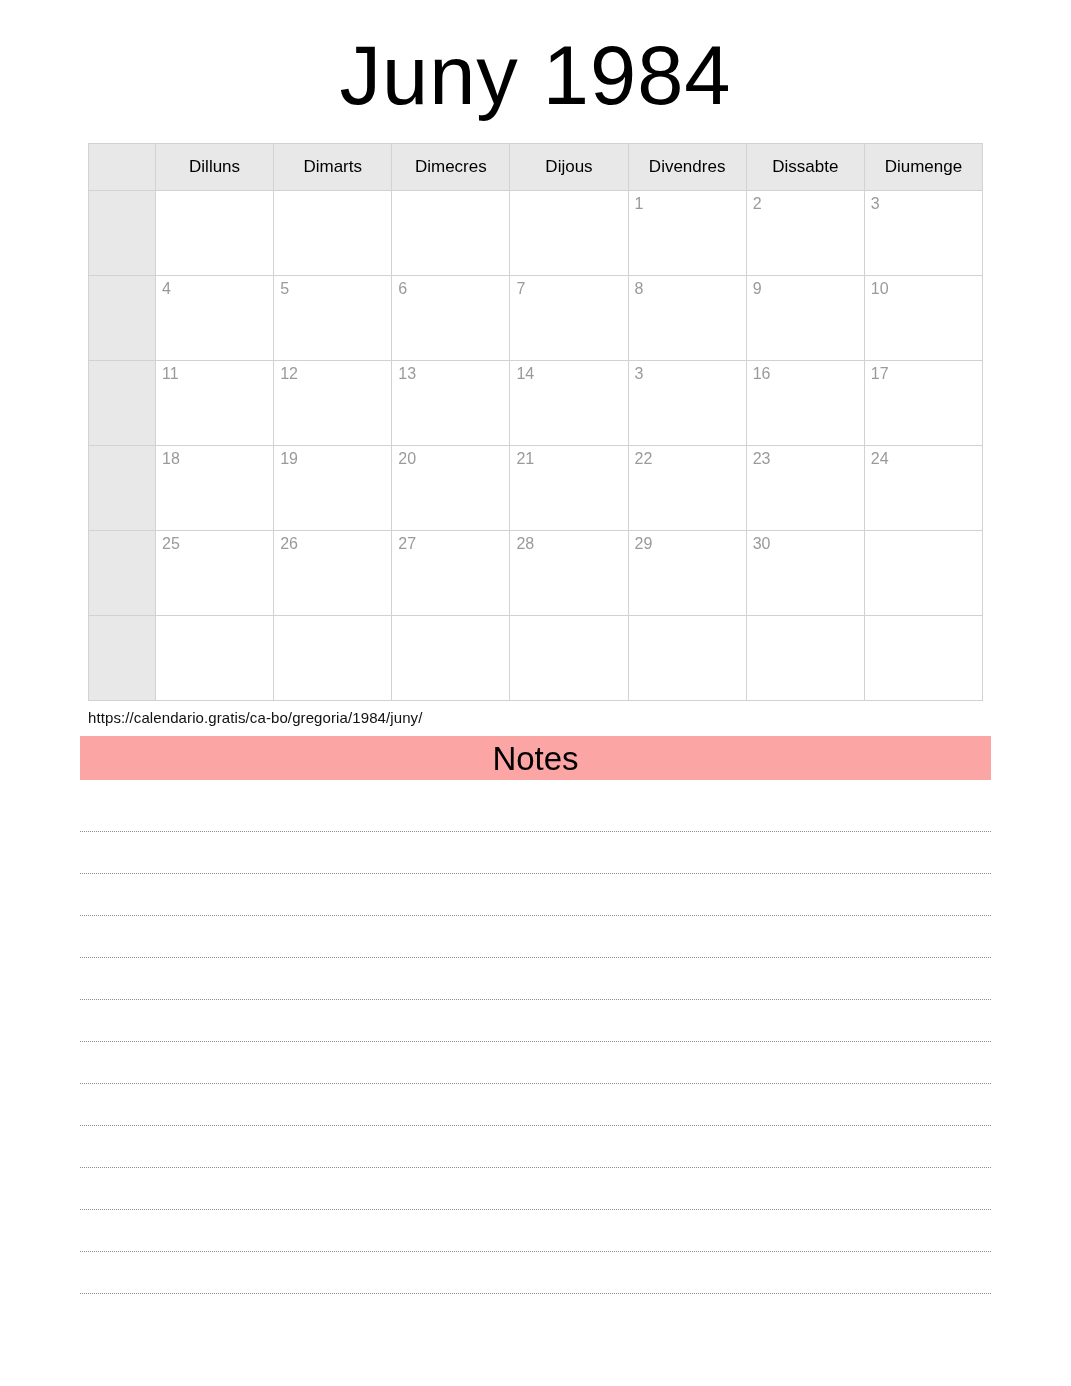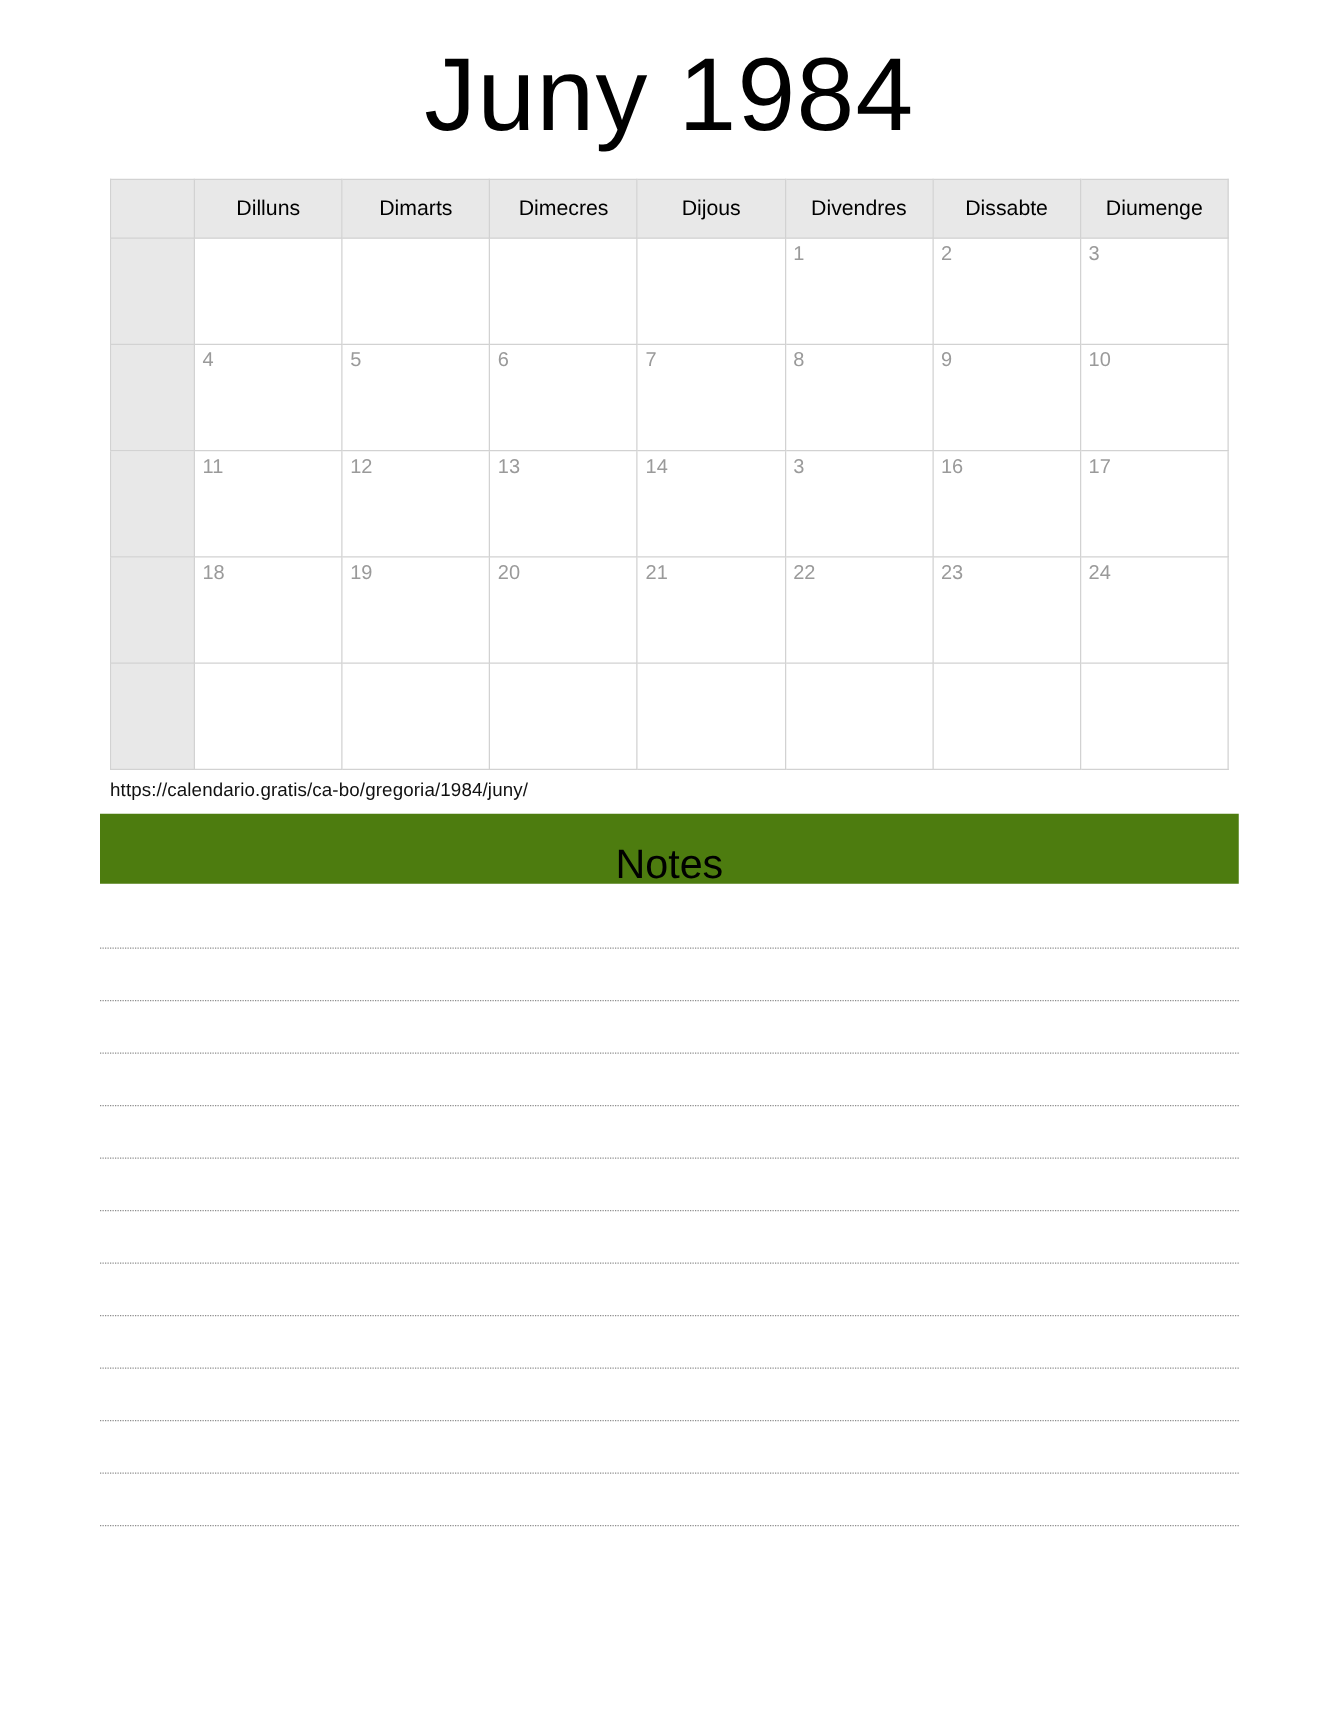--- a/index.html
+++ b/index.html
@@ -77,24 +77,24 @@
     display: block;
   }
   .url {
     margin: 8px 0 0 88px;
     font-size: 15px;
     color: #111;
     letter-spacing: 0.1px;
   }
   .notes-header {
     margin: 10px 80px 0 80px;
-    background: #4d7c0f;
-    height: 56px;
+    background: #fca5a5;
+    height: 44px;
     display: flex;
-    align-items: flex-end;
+    align-items: center;
     justify-content: center;
   }
   .notes-header span {
     font-size: 33px;
     font-weight: 400;
     color: #000;
     line-height: 1;
   }
   .notes-lines {
     margin: 0 80px 0 80px;
@@ -219,20 +219,44 @@
           <td class="daycell">
               <span class="daynum">23</span>
             </td>
           <td class="daycell">
               <span class="daynum">24</span>
             </td>
         </tr>
         <tr>
           <td class="gutter-cell"></td>
           <td class="daycell">
+              <span class="daynum">25</span>
+            </td>
+          <td class="daycell">
+              <span class="daynum">26</span>
+            </td>
+          <td class="daycell">
+              <span class="daynum">27</span>
+            </td>
+          <td class="daycell">
+              <span class="daynum">28</span>
+            </td>
+          <td class="daycell">
+              <span class="daynum">29</span>
+            </td>
+          <td class="daycell">
+              <span class="daynum">30</span>
+            </td>
+          <td class="daycell">
+              <span class="daynum"></span>
+            </td>
+        </tr>
+        <tr>
+          <td class="gutter-cell"></td>
+          <td class="daycell">
               <span class="daynum"></span>
             </td>
           <td class="daycell">
               <span class="daynum"></span>
             </td>
           <td class="daycell">
               <span class="daynum"></span>
             </td>
           <td class="daycell">
               <span class="daynum"></span>

